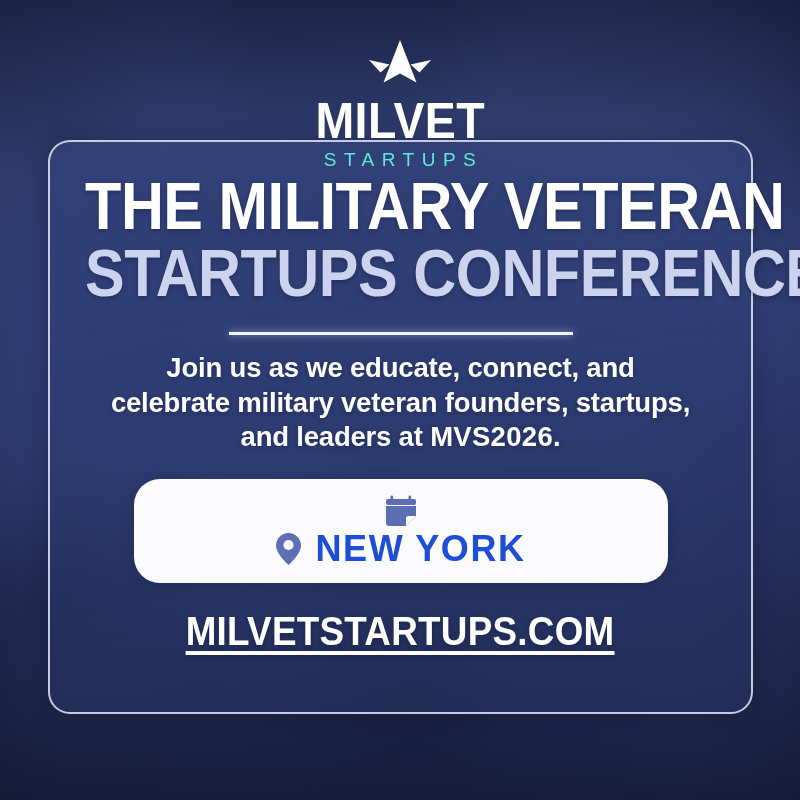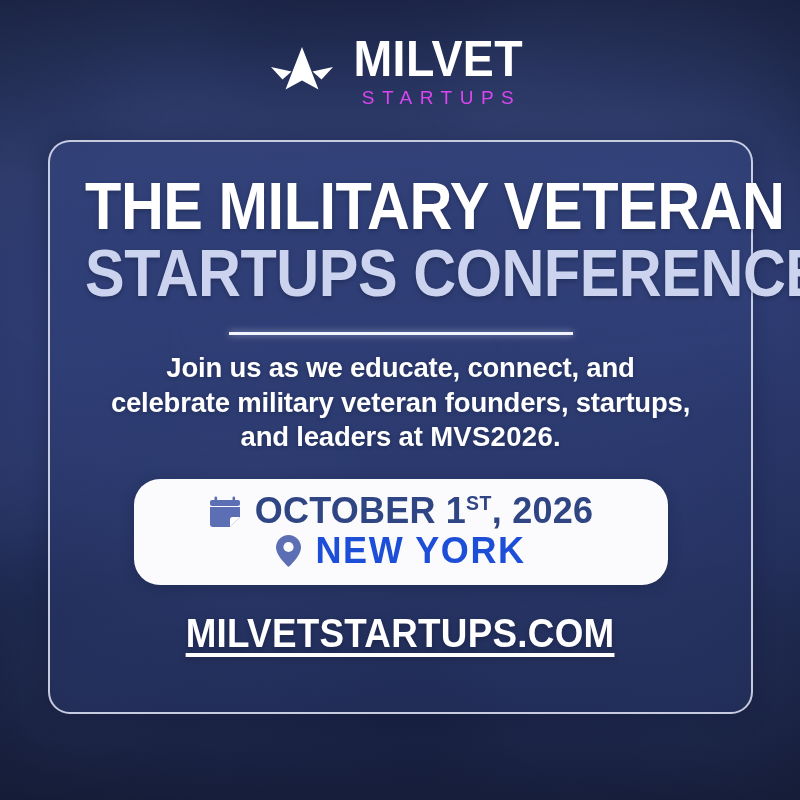--- a/index.html
+++ b/index.html
@@ -49,32 +49,33 @@
     position:absolute; inset:0;
     background:
       radial-gradient(ellipse 95% 75% at 50% 40%, rgba(40,55,110,0) 45%, rgba(16,22,44,.55) 100%),
       linear-gradient(180deg, rgba(22,29,56,.55) 0%, rgba(22,29,56,0) 22%, rgba(18,24,48,0) 70%, rgba(14,19,38,.45) 100%);
   }
   .bg-tint { position:absolute; inset:0; background:rgba(41,56,112,.42); }
 
   
   .logo {
     position:absolute; left:0; right:0; top:36px;
-    display:flex; align-items:center; justify-content:center; gap:14px;
+    display:flex; align-items:center; justify-content:center; gap:2px;
     z-index:6;
+    flex-direction:column;
   }
   .logo-star { width:62px; height:58px; display:block; flex:0 0 auto; margin-top:2px; }
   .logo-words { display:flex; flex-direction:column; align-items:center; }
   .logo-main {
     color:#ffffff; font-size:50px; line-height:.94; font-weight:bold;
     letter-spacing:.5px; transform:scaleX(.93); transform-origin:center;
     font-family:"Liberation Sans", sans-serif;
   }
   .logo-sub {
-    color:#d946ef; font-size:19px; line-height:1.35; letter-spacing:7.5px;
+    color:#5eead4; font-size:19px; line-height:1.35; letter-spacing:7.5px;
     font-weight:300; text-indent:7px; margin-top:2px;
   }
 
   
   .card {
     position:absolute; left:48px; top:140px; width:705px; height:574px;
     border:2px solid rgba(233,237,250,.82);
     border-radius:22px;
     background:
       linear-gradient(175deg, rgba(54,71,130,.55) 0%, rgba(44,59,112,.50) 50%, rgba(38,51,98,.58) 100%);
@@ -199,21 +200,20 @@
     <div class="date-panel">
 
       <div class="date-row">
         <svg class="ico ico-cal" viewBox="0 0 34 34">
           <rect x="6.5" y="1.5" width="2.6" height="6" rx="1.3" fill="#5c6fb4"></rect>
           <rect x="24.5" y="1.5" width="2.6" height="6" rx="1.3" fill="#5c6fb4"></rect>
           <rect x="2" y="5" width="30" height="6" rx="2" fill="#5c6fb4"></rect>
           <path d="M2 12 H32 V22 L22 32 H5 a3 3 0 0 1 -3 -3 Z" fill="#5c6fb4"></path>
           <path d="M32 22 L22 32 V24.5 a2.5 2.5 0 0 1 2.5 -2.5 Z" fill="#ffffff"></path>
         </svg>
-        <div class="date-text"><span>OCTOBER 1</span><sup>ST</sup><span>, 2026</span></div>
       </div>
 
       <div class="date-row">
         <svg class="ico ico-pin" viewBox="0 0 27 34">
           <path d="M13.5 1 C6.6 1 1 6.6 1 13.5 C1 22 13.5 33 13.5 33 C13.5 33 26 22 26 13.5 C26 6.6 20.4 1 13.5 1 Z" fill="#5c6fb4"></path>
           <circle cx="13.5" cy="13" r="5.1" fill="#fbfbfd"></circle>
         </svg>
         <div class="city-text">NEW YORK</div>
       </div>
 

